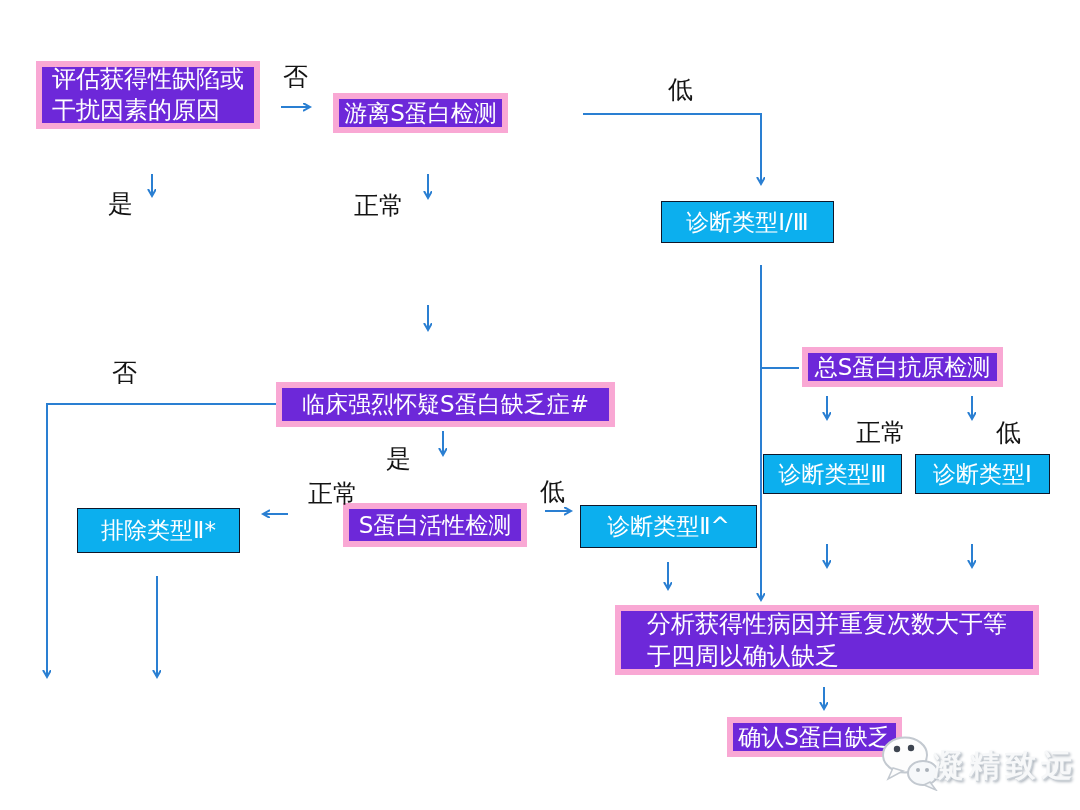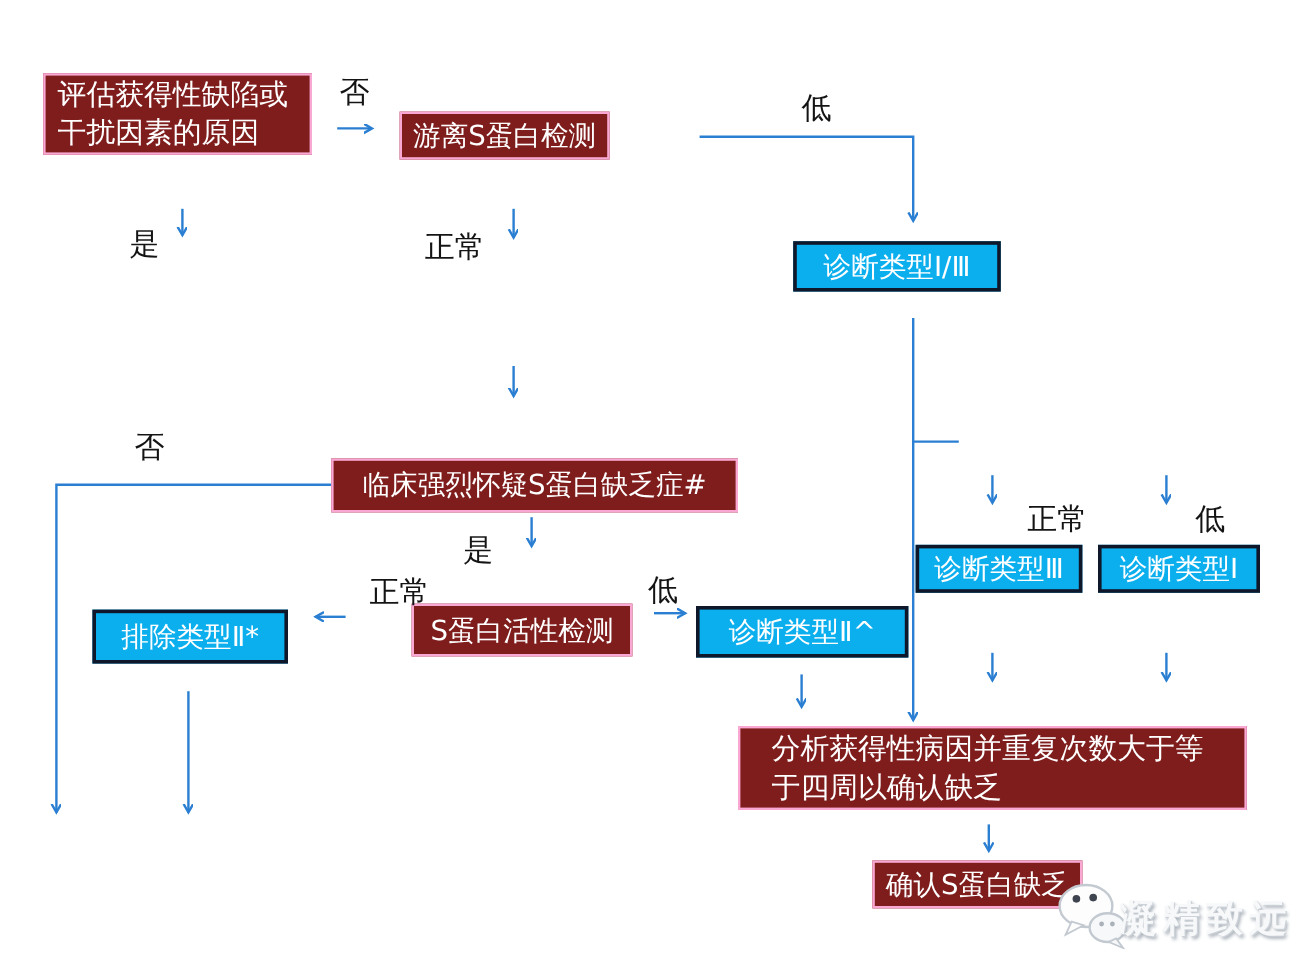--- a/index.html
+++ b/index.html
@@ -11,22 +11,22 @@
     overflow:hidden;
   }
   #edges{position:absolute;left:0;top:0;z-index:1;}
   .node{
     position:absolute;z-index:2;
     display:flex;align-items:center;justify-content:center;
     color:#ffffff;
     box-sizing:border-box;
     white-space:nowrap;
   }
-  .node.dark{background:#7f1d1d;border:2px solid #f9a8d4;}
-  .node.light{background:#0cafee;border:3px solid #0f172a;}
+  .node.dark{background:#6d28d9;border:6px solid #f9a8d4;}
+  .node.light{background:#0cafee;border:1px solid #0f172a;}
   .node.wrap{white-space:normal;justify-content:flex-start;text-align:left;}
   .lbl{
     position:absolute;z-index:2;
     color:#141414;font-size:25px;line-height:1.05;
     white-space:nowrap;
   }
   #watermark{position:absolute;z-index:3;}
   #wm-text{
     position:absolute;left:933px;top:745px;z-index:3;
     font-size:31px;font-weight:bold;letter-spacing:5px;
@@ -77,20 +77,21 @@
   <div class="node light" style="left:661px;top:201px;width:173px;height:42px;font-size:23px;">诊断类型Ⅰ/Ⅲ</div>
 
   <div class="node dark" style="left:276px;top:382px;width:339px;height:45px;font-size:23px;">临床强烈怀疑S蛋白缺乏症#</div>
 
   <div class="node dark" style="left:343px;top:503px;width:184px;height:44px;font-size:23px;">S蛋白活性检测</div>
 
   <div class="node light" style="left:77px;top:508px;width:163px;height:45px;font-size:23px;">排除类型Ⅱ*</div>
 
   <div class="node light" style="left:580px;top:505px;width:177px;height:43px;font-size:23px;">诊断类型Ⅱ^</div>
 
+  <div class="node dark" style="left:802px;top:347px;width:201px;height:40px;font-size:23px;">总S蛋白抗原检测</div>
 
   <div class="node light" style="left:763px;top:454px;width:139px;height:40px;font-size:23px;">诊断类型Ⅲ</div>
 
   <div class="node light" style="left:915px;top:454px;width:135px;height:40px;font-size:23px;">诊断类型Ⅰ</div>
 
   <div class="node dark wrap" style="left:615px;top:605px;width:424px;height:70px;font-size:24px;line-height:1.35;padding:0 26px;">分析获得性病因并重复次数大于等于四周以确认缺乏</div>
 
   <div class="node dark" style="left:727px;top:717px;width:175px;height:40px;font-size:23px;">确认S蛋白缺乏</div>
 
 

